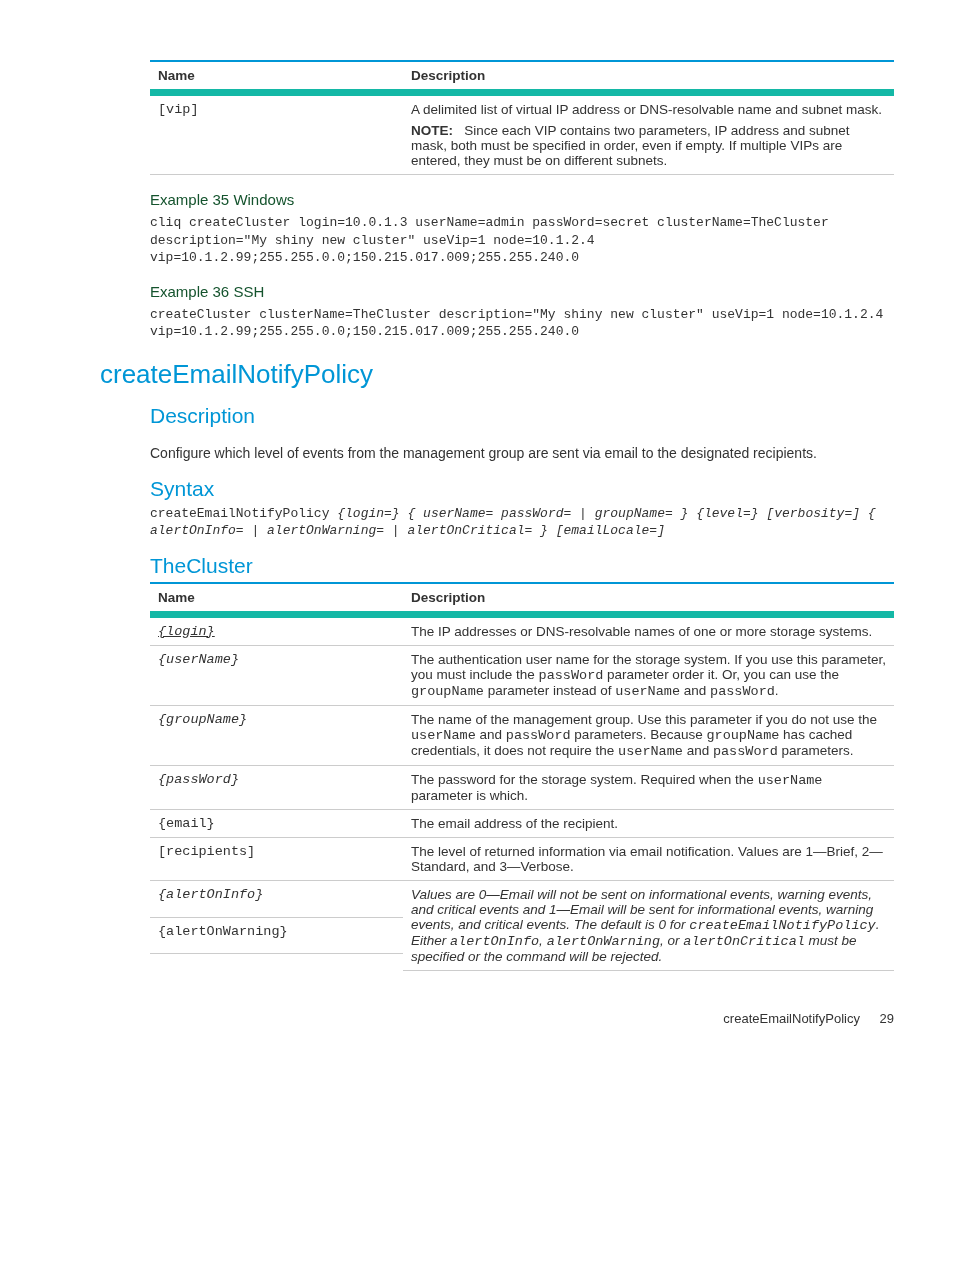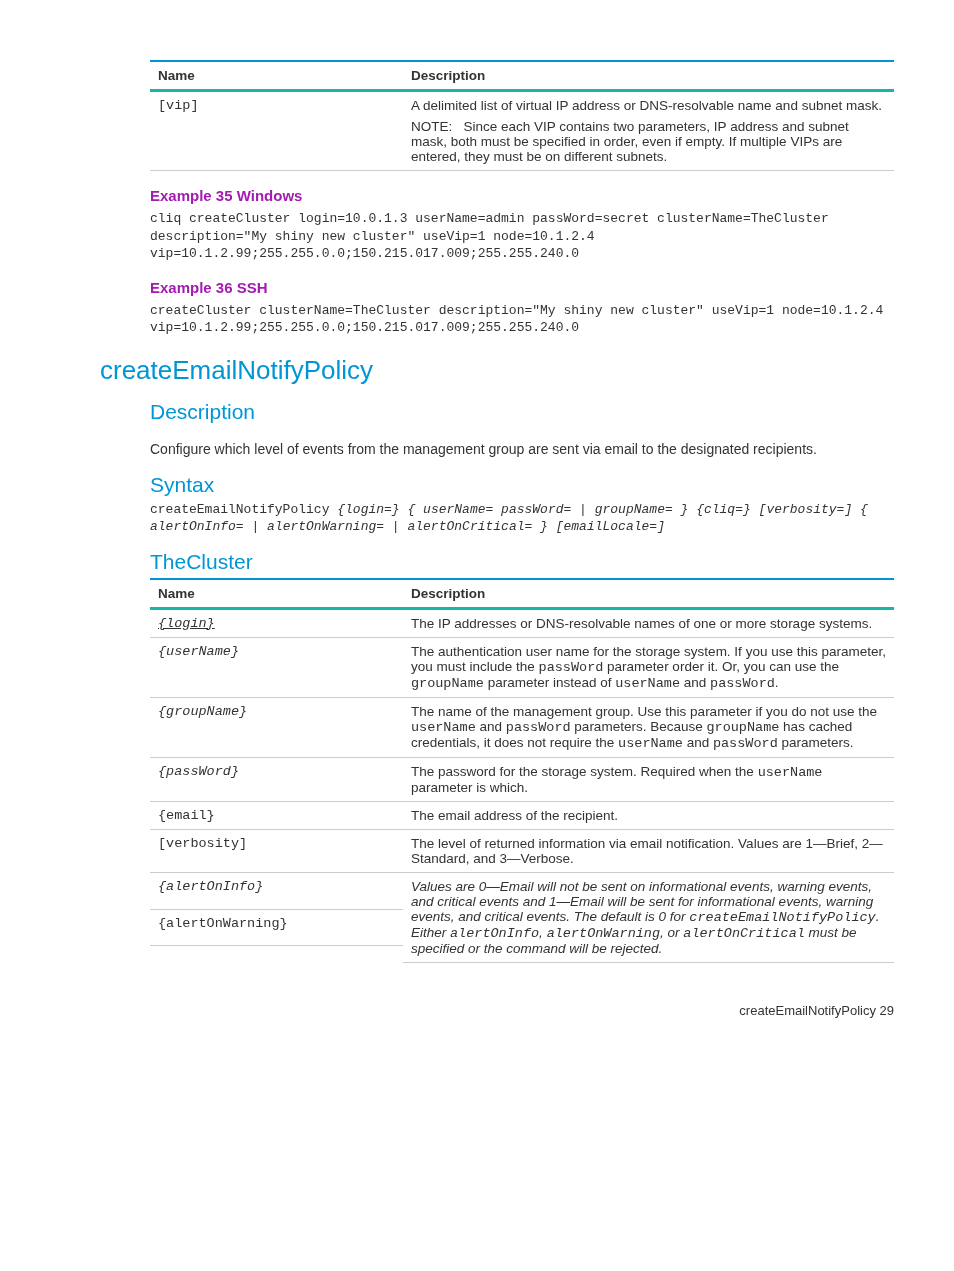--- a/index.html
+++ b/index.html
@@ -19,34 +19,34 @@
     margin-left: 50px;
     width: calc(100% - 50px);
   }
   table.main1 { margin-left: 50px; width: calc(100% - 50px); }
   th {
     text-align: left;
     font-weight: bold;
     font-size: 13.5px;
     padding: 6px 8px;
     border-top: 2px solid #0096d6;
-    border-bottom: 3px solid #14b8a6;
+    border-bottom: 7px solid #14b8a6;
   }
   td {
     vertical-align: top;
     font-size: 13.5px;
     padding: 6px 8px;
     border-bottom: 1px solid #ccc;
   }
   td.param-name { font-family: "Courier New", monospace; width: 34%; }
-  .note-label { font-weight: normal; }
+  .note-label { font-weight: bold; }
   h2.example {
-    color: #a21caf;
+    color: #14532d;
     font-size: 15px;
-    font-weight: bold;
+    font-weight: normal;
     margin: 16px 0 6px 50px;
   }
   pre {
     font-family: "Courier New", monospace;
     font-size: 13px;
     white-space: pre-wrap;
     margin: 0 0 14px 50px;
     line-height: 1.35;
   }
   h1.cmd {
@@ -65,21 +65,21 @@
     margin: 16px 0 12px 50px;
     font-size: 14px;
     line-height: 1.35;
   }
   .mono { font-family: "Courier New", monospace; }
   .footer {
     text-align: right;
     font-size: 13px;
     margin-top: 40px;
   }
-  .footer .pg { }
+  .footer .pg { margin-left: 16px; }
   .merged-top td { border-bottom: none; font-style: italic; }
   
 </style>
 </head>
 <body>
 
 <table class="main1">
   <tbody>
       <tr>
     <th>Name</th>
@@ -102,21 +102,21 @@
 
 <h2 class="example">Example 36 SSH</h2>
 <pre>createCluster clusterName=TheCluster description="My shiny new cluster" useVip=1 node=10.1.2.4 vip=10.1.2.99;255.255.0.0;150.215.017.009;255.255.240.0</pre>
 
 <h1 class="cmd">createEmailNotifyPolicy</h1>
 
 <h2 class="section">Description</h2>
 <p class="body">Configure which level of events from the management group are sent via email to the designated recipients.</p>
 
 <h2 class="section">Syntax</h2>
-<pre style="font-style:italic;"><span style="font-style:normal;">createEmailNotifyPolicy</span> {<span>login=</span>} { <span>userName= passWord=</span> | <span>groupName=</span> } {<span>cliq=</span>} [<span>verbosity=</span>] { <span>alertOnInfo=</span> | <span>alertOnWarning=</span> | <span>alertOnCritical=</span> } [<span>emailLocale=</span>]</pre>
+<pre style="font-style:italic;"><span style="font-style:normal;">createEmailNotifyPolicy</span> {<span>login=</span>} { <span>userName= passWord=</span> | <span>groupName=</span> } {<span>level=</span>} [<span>verbosity=</span>] { <span>alertOnInfo=</span> | <span>alertOnWarning=</span> | <span>alertOnCritical=</span> } [<span>emailLocale=</span>]</pre>
 
 <h2 class="section">TheCluster</h2>
 
 <table>
   <tbody>
       <tr>
     <th>Name</th>
     <th>Description</th>
   </tr>
   <tr>
@@ -133,21 +133,21 @@
   </tr>
   <tr>
     <td class="param-name" style="font-style:italic;">{passWord}</td>
     <td><span>The password for the storage system. Required when the </span><span class="mono">userName</span><span> parameter is which.</span></td>
   </tr>
   <tr>
     <td class="param-name">{email}</td>
     <td>The email address of the recipient.</td>
   </tr>
   <tr>
-    <td class="param-name">[verbosity]</td>
+    <td class="param-name">[recipients]</td>
     <td>The level of returned information via email notification. Values are 1—Brief, 2—Standard, and 3—Verbose.</td>
   </tr>
   <tr class="merged-top">
     <td class="param-name" style="border-bottom:1px solid #ccc;">{alertOnInfo}</td>
     <td rowspan="3" style="border-bottom:1px solid #ccc;"><span>Values are 0—Email will not be sent on informational events, warning events, and critical events and 1—Email will be sent for informational events, warning events, and critical events. The default is 0 for </span><span class="mono">createEmailNotifyPolicy</span><span>. Either </span><span class="mono">alertOnInfo</span><span>, </span><span class="mono">alertOnWarning</span><span>, or </span><span class="mono">alertOnCritical</span><span> must be specified or the command will be rejected.</span></td>
   </tr>
   <tr>
     <td class="param-name">{alertOnWarning}</td>
   </tr>
   <tr>

